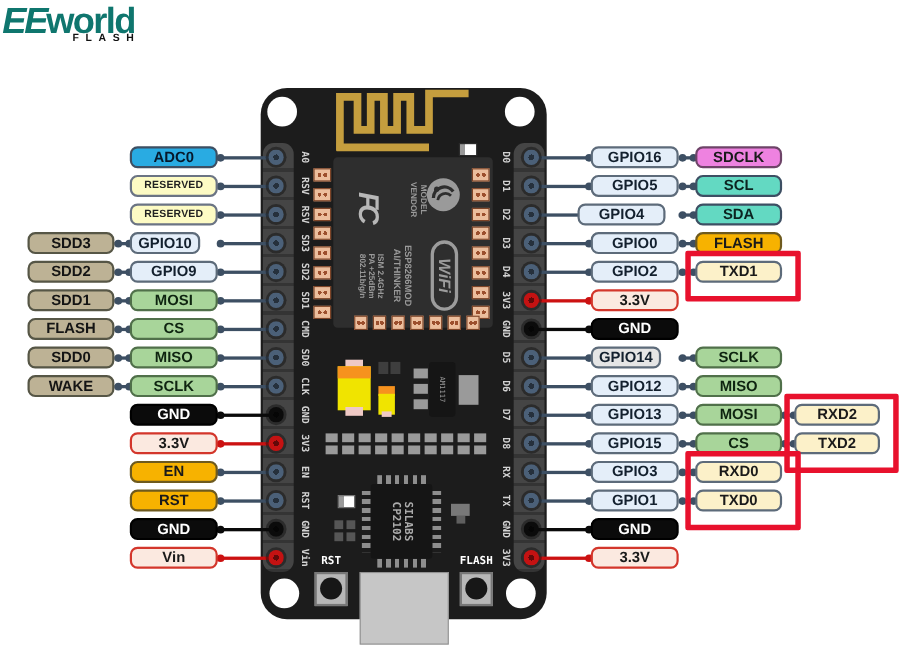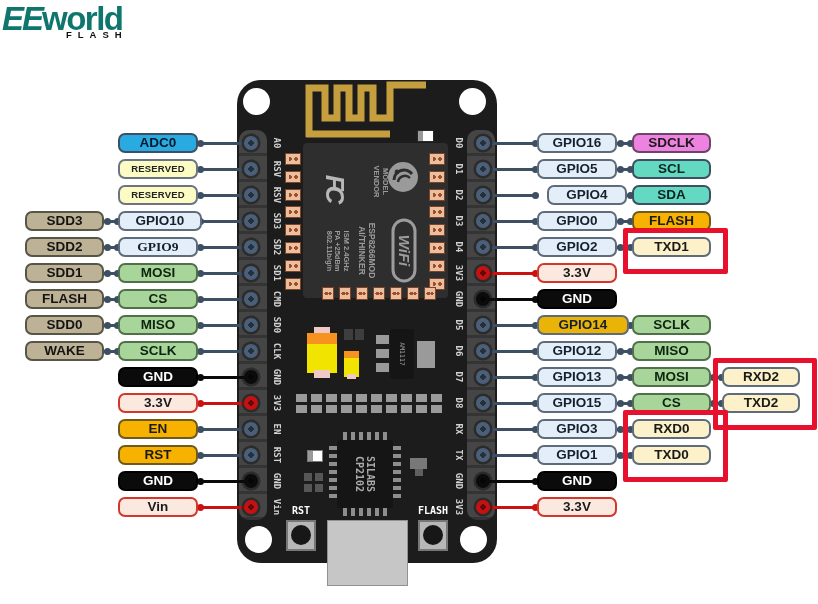--- a/index.html
+++ b/index.html
@@ -167,30 +167,30 @@
     <div class="silk" style="left: 262px; top: 188px;">RSV</div>
     <div class="pinlabel small" style="left: 118px; top: 185px; width: 80px; background: rgb(253, 251, 196); border-color: rgb(107, 116, 132); color: rgb(34, 34, 34);">RESERVED</div>
     <div class="wire" style="left: 198px; top: 219.5px; width: 53px; background: rgb(61, 79, 99);"></div>
     <div class="dot" style="left: 196.5px; top: 217.5px; background: rgb(61, 79, 99);"></div>
     <div class="pin" style="left: 244px; top: 214px; background-color: rgb(75, 96, 120);"></div>
     <div class="silk" style="left: 262px; top: 214px;">SD3</div>
     <div class="wire" style="left: 104px; top: 219.5px; width: 16px; background: rgb(61, 79, 99);"></div>
     <div class="dot" style="left: 103.5px; top: 217.5px; background: rgb(61, 79, 99);"></div>
     <div class="dot" style="left: 113.5px; top: 217.5px; background: rgb(61, 79, 99);"></div>
     <div class="pinlabel" style="left: 25px; top: 211px; width: 79px; background: rgb(189, 178, 149); border-color: rgb(86, 86, 70); color: rgb(20, 20, 20);">SDD3</div>
-    <div class="pinlabel" style="left: 118px; top: 211px; width: 84px; background: rgb(228, 238, 249); border-color: rgb(93, 107, 122); color: rgb(19, 32, 46);">GPIO10</div>
+    <div class="pinlabel" style="left: 118px; top: 211px; width: 64px; background: rgb(228, 238, 249); border-color: rgb(93, 107, 122); color: rgb(19, 32, 46);">GPIO10</div>
     <div class="wire" style="left: 198px; top: 245.5px; width: 53px; background: rgb(61, 79, 99);"></div>
     <div class="dot" style="left: 196.5px; top: 243.5px; background: rgb(61, 79, 99);"></div>
     <div class="pin" style="left: 244px; top: 240px; background-color: rgb(75, 96, 120);"></div>
     <div class="silk" style="left: 262px; top: 240px;">SD2</div>
     <div class="wire" style="left: 104px; top: 245.5px; width: 16px; background: rgb(61, 79, 99);"></div>
     <div class="dot" style="left: 103.5px; top: 243.5px; background: rgb(61, 79, 99);"></div>
     <div class="dot" style="left: 113.5px; top: 243.5px; background: rgb(61, 79, 99);"></div>
     <div class="pinlabel" style="left: 25px; top: 237px; width: 79px; background: rgb(189, 178, 149); border-color: rgb(86, 86, 70); color: rgb(20, 20, 20);">SDD2</div>
-    <div class="pinlabel" style="left: 118px; top: 237px; width: 80px; background: rgb(228, 238, 249); border-color: rgb(93, 107, 122); color: rgb(19, 32, 46); font-family: Liberation Serif, serif;">GPIO9</div>
+    <div class="pinlabel" style="left: 118px; top: 237px; width: 80px; background: rgb(228, 238, 249); border-color: rgb(93, 107, 122); color: rgb(19, 32, 46);">GPIO9</div>
     <div class="wire" style="left: 198px; top: 271.5px; width: 53px; background: rgb(61, 79, 99);"></div>
     <div class="dot" style="left: 196.5px; top: 269.5px; background: rgb(61, 79, 99);"></div>
     <div class="pin" style="left: 244px; top: 266px; background-color: rgb(75, 96, 120);"></div>
     <div class="silk" style="left: 262px; top: 266px;">SD1</div>
     <div class="wire" style="left: 104px; top: 271.5px; width: 16px; background: rgb(61, 79, 99);"></div>
     <div class="dot" style="left: 103.5px; top: 269.5px; background: rgb(61, 79, 99);"></div>
     <div class="dot" style="left: 113.5px; top: 269.5px; background: rgb(61, 79, 99);"></div>
     <div class="pinlabel" style="left: 25px; top: 263px; width: 79px; background: rgb(189, 178, 149); border-color: rgb(86, 86, 70); color: rgb(20, 20, 20);">SDD1</div>
     <div class="pinlabel" style="left: 118px; top: 263px; width: 80px; background: rgb(168, 213, 154); border-color: rgb(80, 112, 74); color: rgb(14, 36, 16);">MOSI</div>
     <div class="wire" style="left: 198px; top: 297.5px; width: 53px; background: rgb(61, 79, 99);"></div>
@@ -268,21 +268,21 @@
     <div class="dot" style="left: 626.5px; top: 165.5px; background: rgb(61, 79, 99);"></div>
     <div class="pinlabel" style="left: 537px; top: 159px; width: 80px; background: rgb(228, 238, 249); border-color: rgb(93, 107, 122); color: rgb(19, 32, 46);">GPIO5</div>
     <div class="pinlabel" style="left: 632px; top: 159px; width: 79px; background: rgb(99, 217, 194); border-color: rgb(61, 79, 99); color: rgb(12, 35, 32);">SCL</div>
     <div class="wire" style="left: 483px; top: 193.5px; width: 54px; background: rgb(61, 79, 99);"></div>
     <div class="dot" style="left: 531.5px; top: 191.5px; background: rgb(61, 79, 99);"></div>
     <div class="pin" style="left: 476px; top: 188px; background-color: rgb(75, 96, 120);"></div>
     <div class="silk" style="left: 444px; top: 188px;">D2</div>
     <div class="wire" style="left: 617px; top: 193.5px; width: 16px; background: rgb(61, 79, 99);"></div>
     <div class="dot" style="left: 616.5px; top: 191.5px; background: rgb(61, 79, 99);"></div>
     <div class="dot" style="left: 626.5px; top: 191.5px; background: rgb(61, 79, 99);"></div>
-    <div class="pinlabel" style="left: 547px; top: 185px; width: 80px; background: rgb(228, 238, 249); border-color: rgb(93, 107, 122); color: rgb(19, 32, 46);">GPIO4</div>
+    <div class="pinlabel" style="left: 525px; top: 185px; width: 80px; background: rgb(228, 238, 249); border-color: rgb(93, 107, 122); color: rgb(19, 32, 46);">GPIO4</div>
     <div class="pinlabel" style="left: 632px; top: 185px; width: 79px; background: rgb(99, 217, 194); border-color: rgb(61, 79, 99); color: rgb(12, 35, 32);">SDA</div>
     <div class="wire" style="left: 483px; top: 219.5px; width: 54px; background: rgb(61, 79, 99);"></div>
     <div class="dot" style="left: 531.5px; top: 217.5px; background: rgb(61, 79, 99);"></div>
     <div class="pin" style="left: 476px; top: 214px; background-color: rgb(75, 96, 120);"></div>
     <div class="silk" style="left: 444px; top: 214px;">D3</div>
     <div class="wire" style="left: 617px; top: 219.5px; width: 16px; background: rgb(61, 79, 99);"></div>
     <div class="dot" style="left: 616.5px; top: 217.5px; background: rgb(61, 79, 99);"></div>
     <div class="dot" style="left: 626.5px; top: 217.5px; background: rgb(61, 79, 99);"></div>
     <div class="pinlabel" style="left: 537px; top: 211px; width: 80px; background: rgb(228, 238, 249); border-color: rgb(93, 107, 122); color: rgb(19, 32, 46);">GPIO0</div>
     <div class="pinlabel" style="left: 632px; top: 211px; width: 79px; background: rgb(247, 178, 0); border-color: rgb(110, 90, 30); color: rgb(26, 26, 26);">FLASH</div>
@@ -305,21 +305,21 @@
     <div class="pin" style="left: 476px; top: 292px; background-color: rgb(11, 11, 11);"></div>
     <div class="silk" style="left: 444px; top: 292px;">GND</div>
     <div class="pinlabel" style="left: 537px; top: 289px; width: 80px; background: rgb(11, 11, 11); border-color: rgb(0, 0, 0); color: rgb(255, 255, 255);">GND</div>
     <div class="wire" style="left: 483px; top: 323.5px; width: 54px; background: rgb(61, 79, 99);"></div>
     <div class="dot" style="left: 531.5px; top: 321.5px; background: rgb(61, 79, 99);"></div>
     <div class="pin" style="left: 476px; top: 318px; background-color: rgb(75, 96, 120);"></div>
     <div class="silk" style="left: 444px; top: 318px;">D5</div>
     <div class="wire" style="left: 617px; top: 323.5px; width: 16px; background: rgb(61, 79, 99);"></div>
     <div class="dot" style="left: 616.5px; top: 321.5px; background: rgb(61, 79, 99);"></div>
     <div class="dot" style="left: 626.5px; top: 321.5px; background: rgb(61, 79, 99);"></div>
-    <div class="pinlabel" style="left: 537px; top: 315px; width: 92px; background: #eab308; border-color: rgb(93, 107, 122); color: rgb(19, 32, 46);">GPIO14</div>
+    <div class="pinlabel" style="left: 537px; top: 315px; width: 64px; background: #e5e5e5; border-color: rgb(93, 107, 122); color: rgb(19, 32, 46);">GPIO14</div>
     <div class="pinlabel" style="left: 632px; top: 315px; width: 79px; background: rgb(168, 213, 154); border-color: rgb(80, 112, 74); color: rgb(14, 36, 16);">SCLK</div>
     <div class="wire" style="left: 483px; top: 349.5px; width: 54px; background: rgb(61, 79, 99);"></div>
     <div class="dot" style="left: 531.5px; top: 347.5px; background: rgb(61, 79, 99);"></div>
     <div class="pin" style="left: 476px; top: 344px; background-color: rgb(75, 96, 120);"></div>
     <div class="silk" style="left: 444px; top: 344px;">D6</div>
     <div class="wire" style="left: 617px; top: 349.5px; width: 16px; background: rgb(61, 79, 99);"></div>
     <div class="dot" style="left: 616.5px; top: 347.5px; background: rgb(61, 79, 99);"></div>
     <div class="dot" style="left: 626.5px; top: 347.5px; background: rgb(61, 79, 99);"></div>
     <div class="pinlabel" style="left: 537px; top: 341px; width: 80px; background: rgb(228, 238, 249); border-color: rgb(93, 107, 122); color: rgb(19, 32, 46);">GPIO12</div>
     <div class="pinlabel" style="left: 632px; top: 341px; width: 79px; background: rgb(168, 213, 154); border-color: rgb(80, 112, 74); color: rgb(14, 36, 16);">MISO</div>

